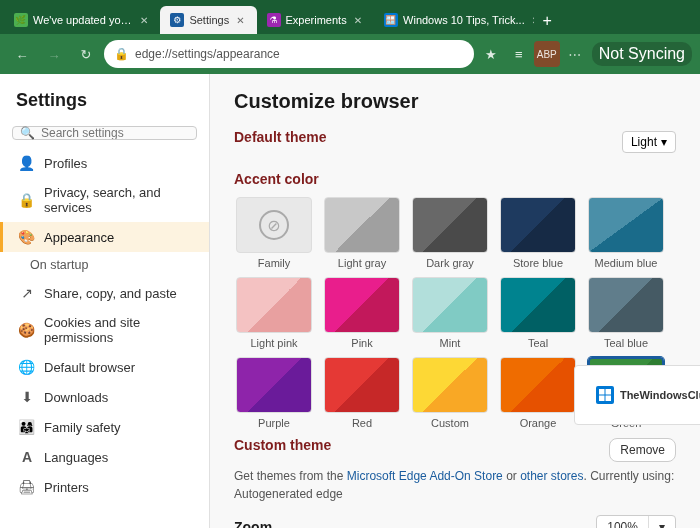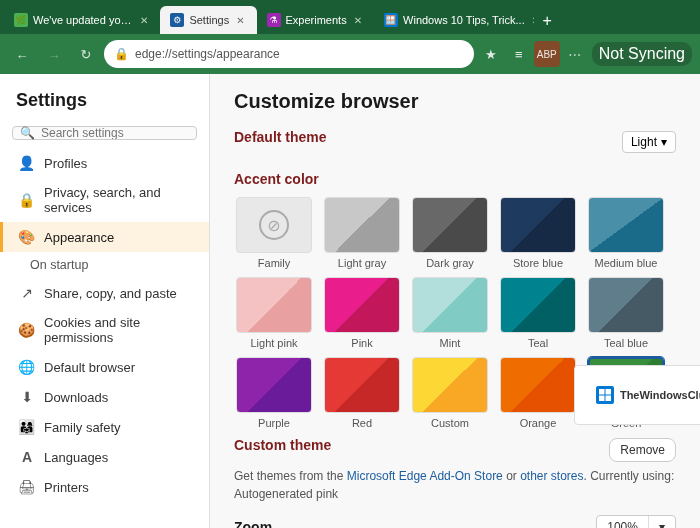--- a/index.html
+++ b/index.html
@@ -605,21 +605,21 @@
       <span style="font-size:11px; font-weight:600; color:#333;">TheWindowsClub</span>
     </div>
 
     <div class="custom-theme-section">
       <div class="custom-theme-header">
         <span class="section-label">Custom theme</span>
         <button class="remove-btn">Remove</button>
       </div>
       <p class="custom-theme-desc">
         Get themes from the <a href="#">Microsoft Edge Add-On Store</a> or <a href="#">other stores</a>. Currently using:<br>
-        <span>Autogenerated pink</span>
+        <span>Autogenerated edge</span>
       </p>
     </div>
 
     <div class="zoom-section">
       <span class="zoom-label">Zoom</span>
       <div class="zoom-control">
         <span>100%</span>
         <span class="zoom-btn">▾</span>
       </div>
     </div>

